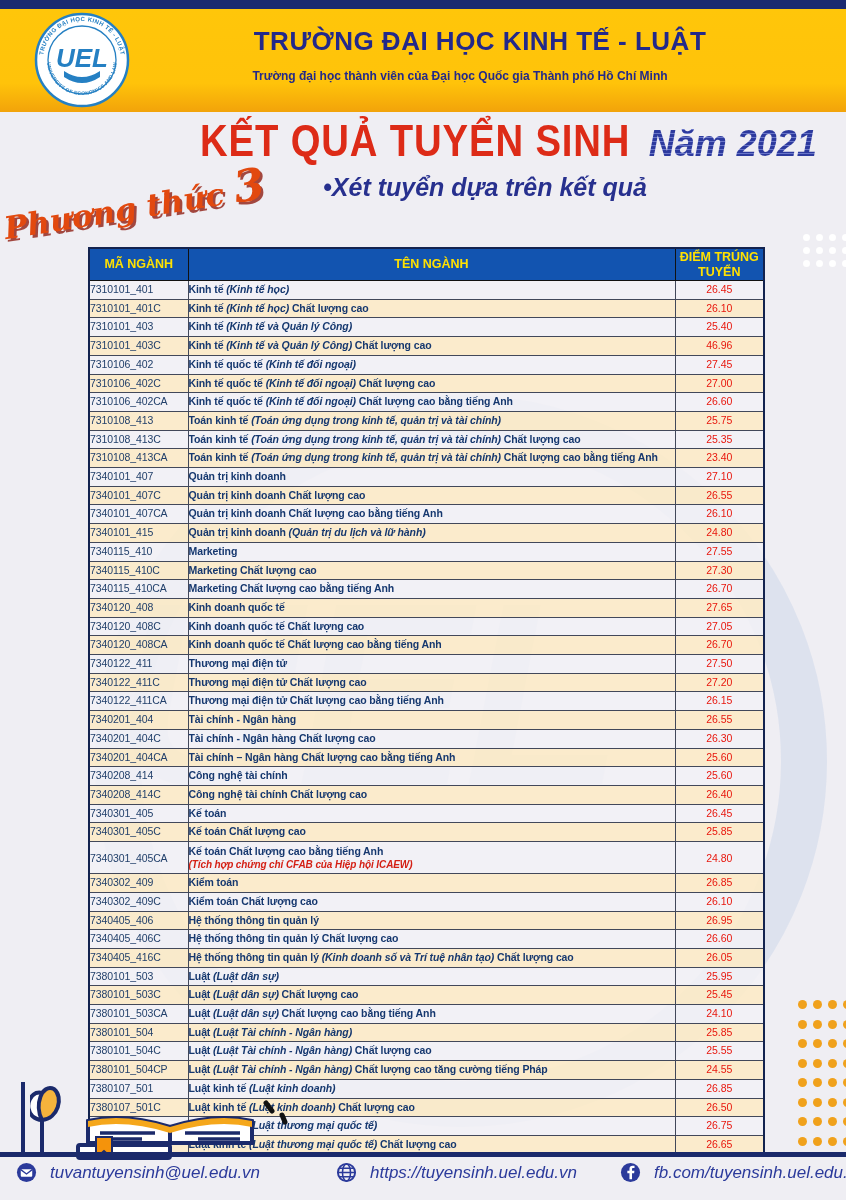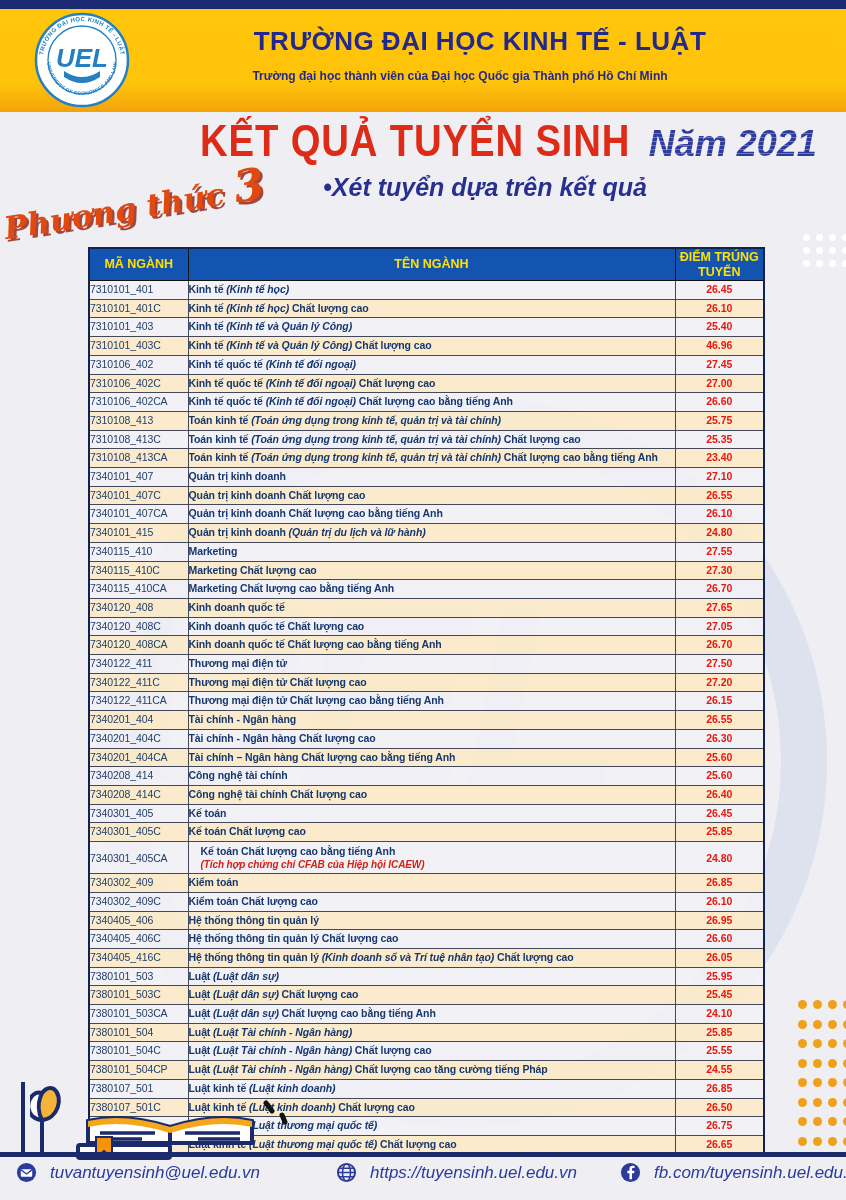--- a/index.html
+++ b/index.html
@@ -37,23 +37,23 @@
   table.results{position:absolute;left:88px;top:247px;width:675px;border-collapse:collapse;
                 table-layout:fixed;border:2px solid #13234f;}
   table.results th{background:#1254b0;color:#ffe100;font-size:12.5px;font-weight:bold;
                    border:1px solid #111;height:31px;line-height:15px;padding:0 2px;text-align:center;}
   table.results td{border:1px solid #42485a;height:17.7px;padding:0;line-height:17.7px;
                    white-space:nowrap;overflow:hidden;font-size:10.5px;letter-spacing:-.1px;}
   table.results tbody tr:nth-child(odd) td{background:rgba(242,241,246,.85);}
   table.results tbody tr:nth-child(even) td{background:rgba(253,234,198,.88);}
   td.c-code{color:#22406b;padding-left:5px;}
   td.c-name{color:#16386f;font-weight:bold;padding-left:5px;}
-  td.c-score{color:#e8170d;font-weight:bold;font-size:12px;text-align:center;}
+  td.c-score{color:#e8170d;font-weight:normal;font-size:12px;text-align:center;}
   tr.tall td{height:31px;line-height:14px;}
-  tr.tall td.c-name div{line-height:14px;padding-left:12px;}
+  tr.tall td.c-name div{line-height:14px;}
   .note{color:#d42015;font-style:italic;font-size:10px;}
   
   .dots-white{position:absolute;left:803px;top:234px;display:grid;
               grid-template-columns:repeat(4,7px);gap:6px 6px;}
   .dots-white i{width:7px;height:7px;border-radius:50%;background:rgba(255,255,255,.95);}
   .dots-orange{position:absolute;left:798px;top:1000px;display:grid;
                grid-template-columns:repeat(4,9px);gap:10.5px 6px;}
   .dots-orange i{width:9px;height:9px;border-radius:50%;background:#f0a11c;}
   
   .ground{position:absolute;left:0;top:1152px;width:846px;height:5px;background:#1b2a6b;}

